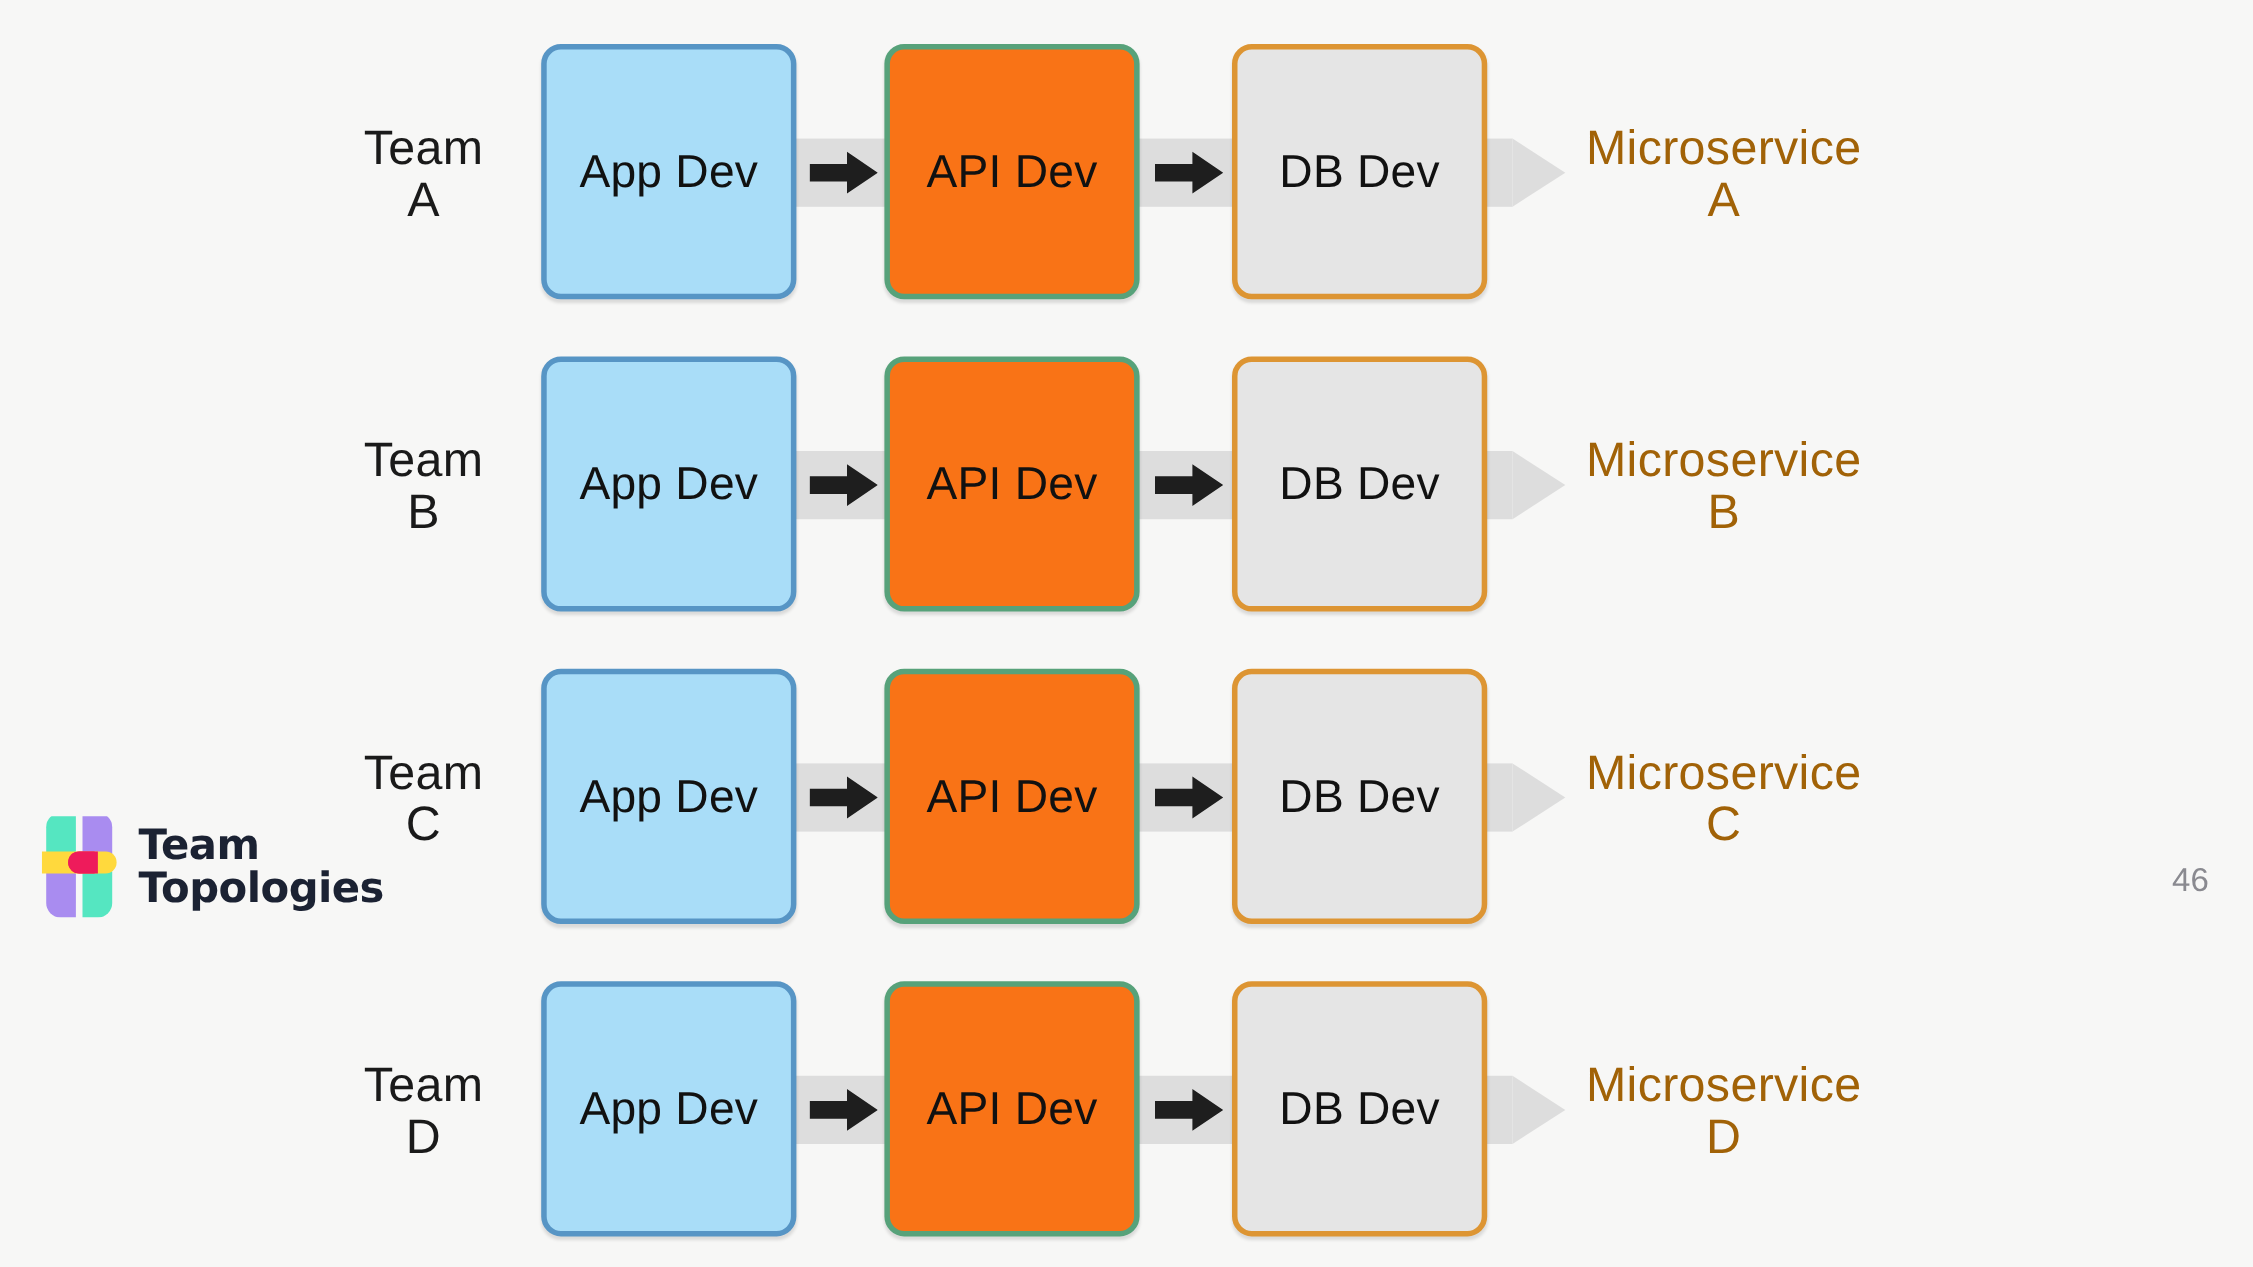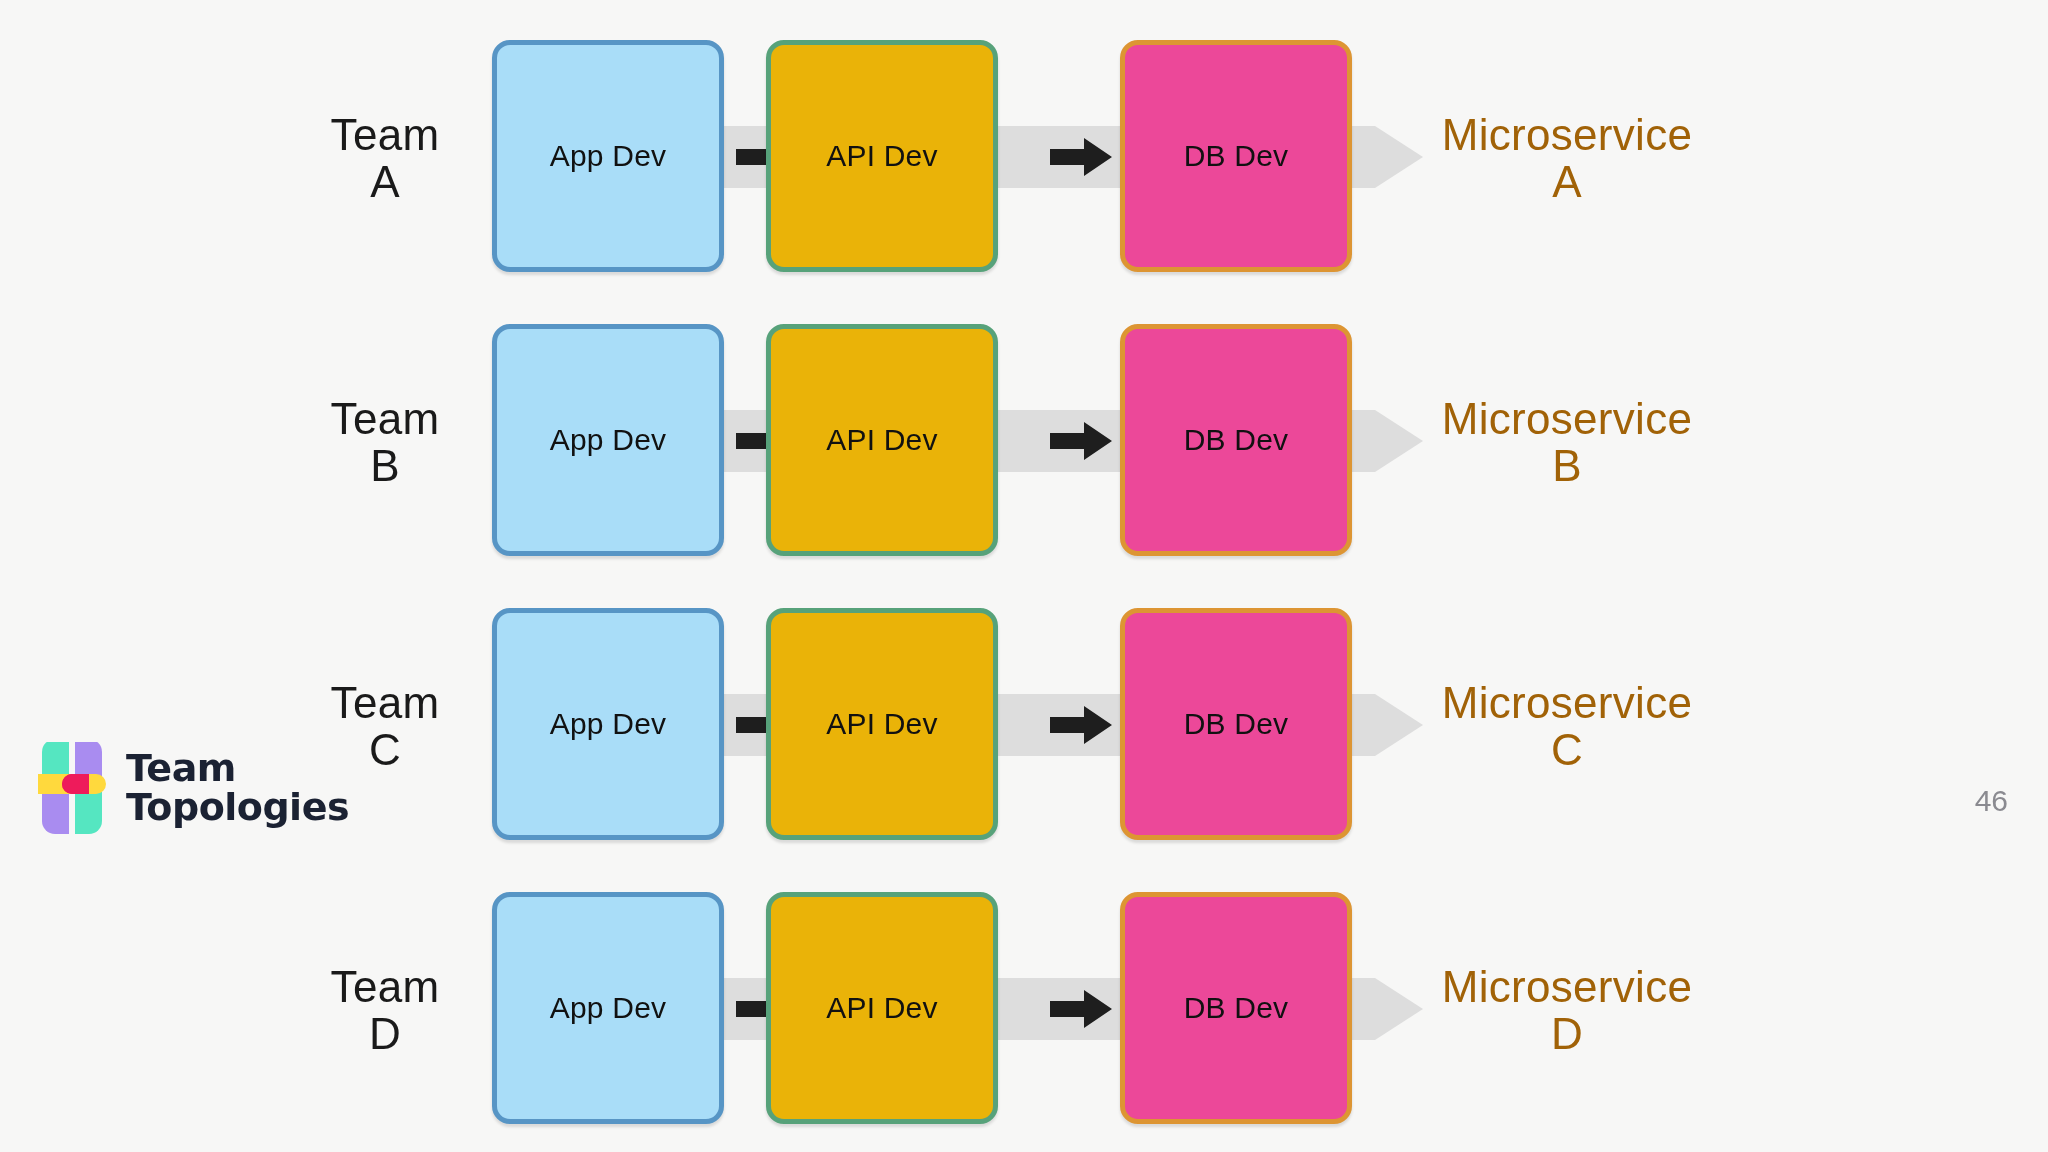--- a/index.html
+++ b/index.html
@@ -65,28 +65,28 @@
     position:absolute;
     width:232px;
     height:232px;
     top:0;
     border-radius:18px;
     border-width:5px;
     border-style:solid;
     display:flex;
     align-items:center;
     justify-content:center;
-    font-size:30px;
+    font-size:42px;
     color:#111111;
     letter-spacing:0.2px;
     box-shadow:0 3px 3px rgba(0,0,0,0.12);
   }
   .node-app  { left:492px;  background:#A9DDF8; border-color:#5795C5; }
-  .node-api  { left:766px;  background:#eab308; border-color:#57A27A; }
-  .node-db   { left:1120px; background:#ec4899; border-color:#DD9533; }
+  .node-api  { left:804px;  background:#f97316; border-color:#57A27A; }
+  .node-db   { left:1120px; background:#e5e5e5; border-color:#DD9533; }
 
   
   .arrow {
     position:absolute;
     top:96px;
     width:62px;
     height:42px;
   }
   .arrow-1 { left:736px; }
   .arrow-2 { left:1050px; }

